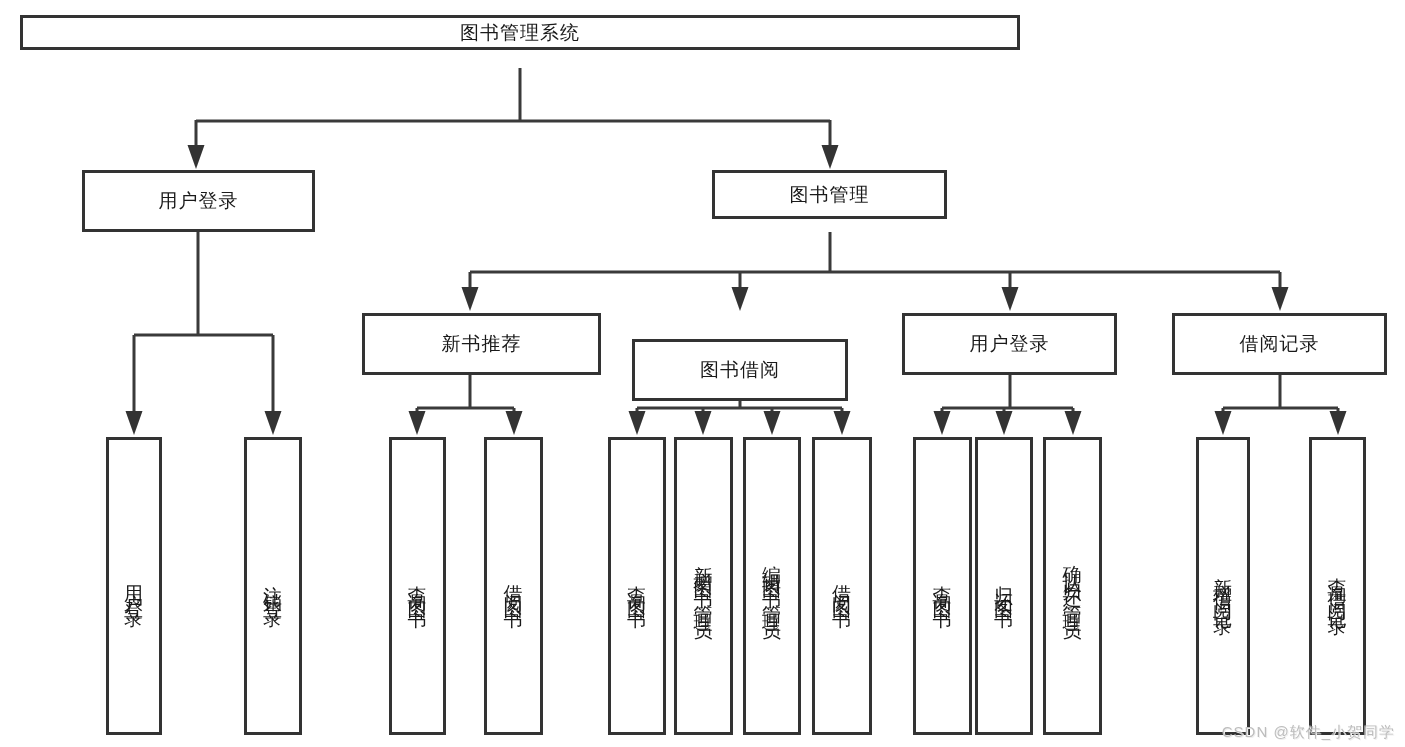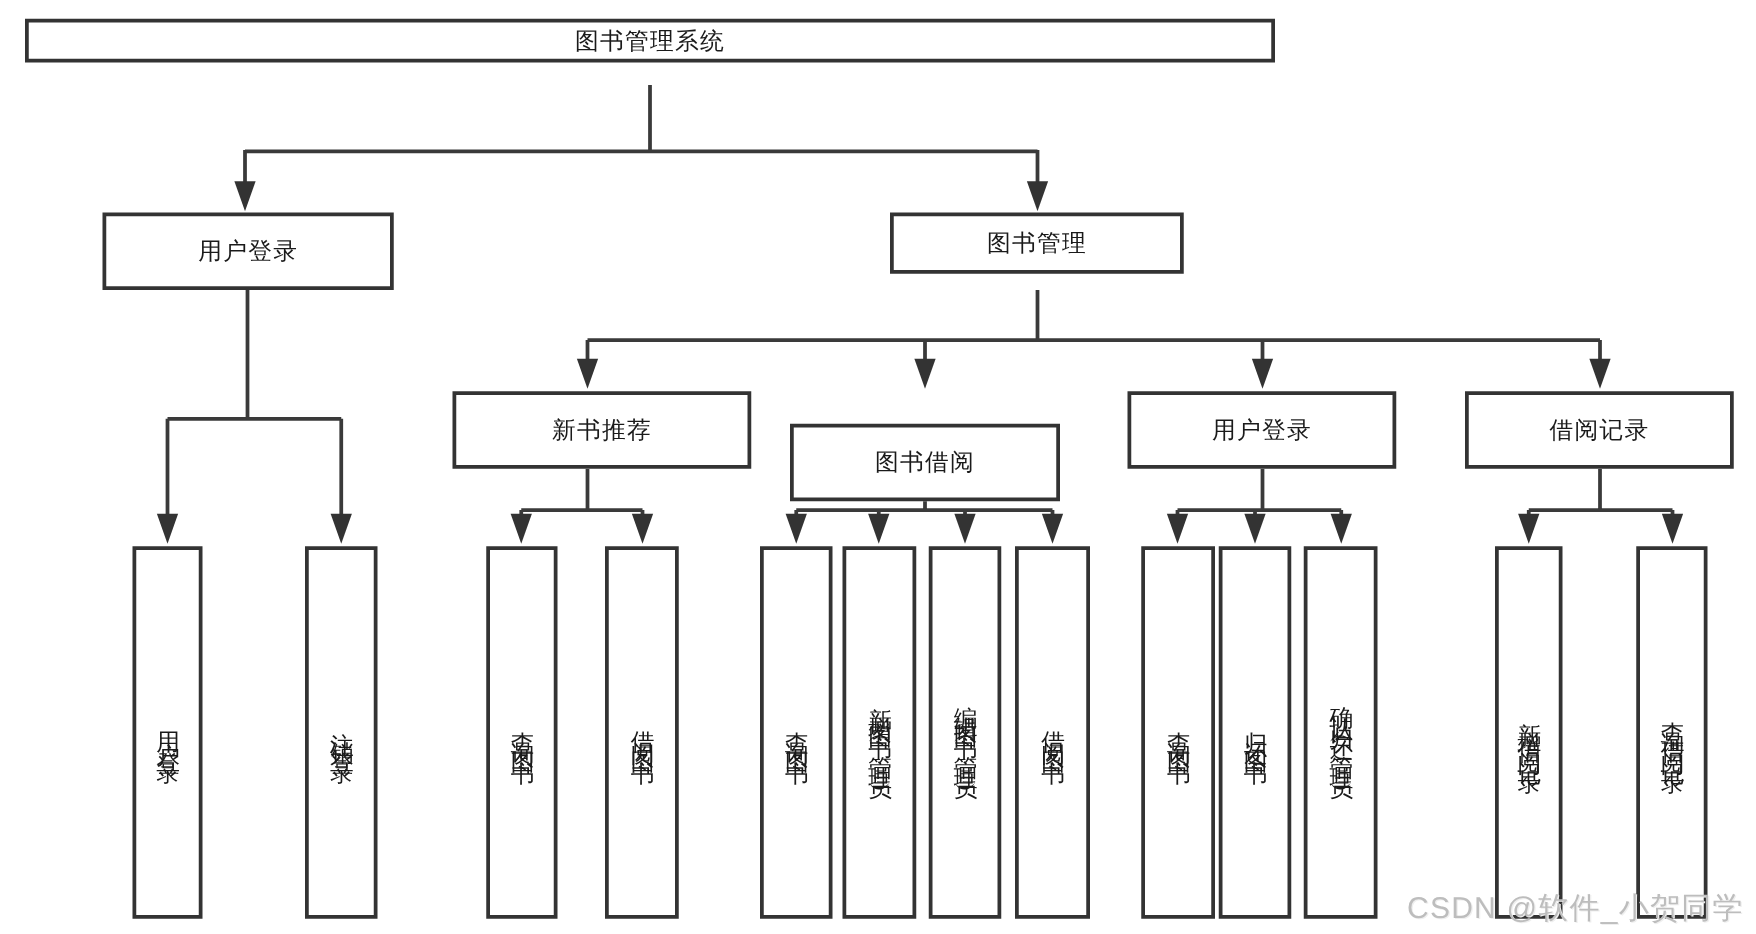--- a/index.html
+++ b/index.html
@@ -52,21 +52,21 @@
   .l7 {left:743px; width:58px;}
   .l8 {left:812px; width:60px;}
   .l9 {left:913px; width:59px;}
   .l10{left:975px; width:58px;}
   .l11{left:1043px;width:59px;}
   .l12{left:1196px;width:54px;}
   .l13{left:1309px;width:57px;}
   #watermark{
     position:absolute;
     right:10px;bottom:5px;
-    font-size:24px;
+    font-size:15px;
     color:#bdbdbd;
     text-shadow:1px 1px 0 #efefef;
     letter-spacing:1px;
     white-space:nowrap;
   }
 </style>
 </head>
 <body>
 
 <div id="stage">

